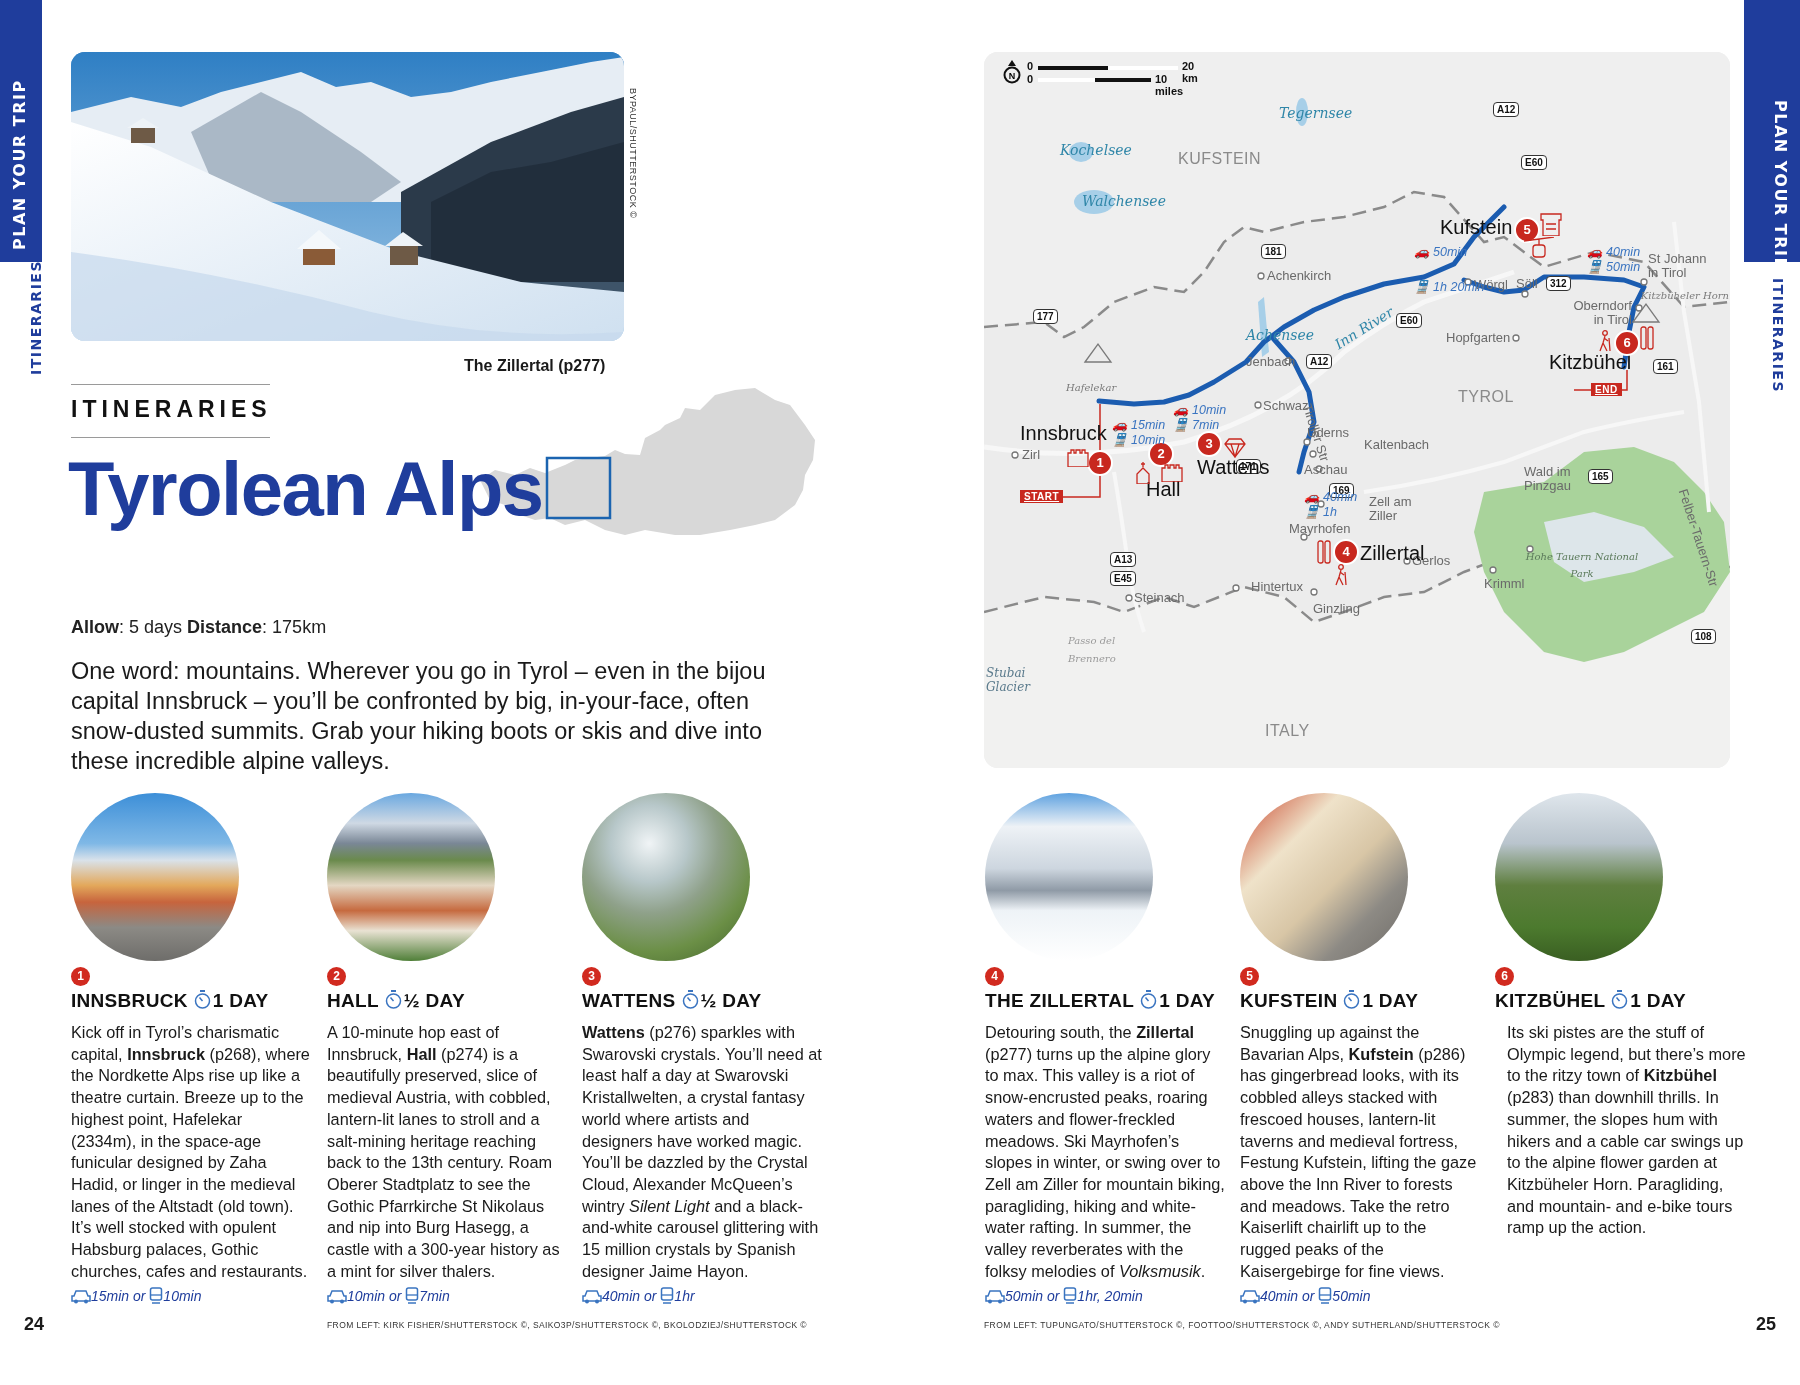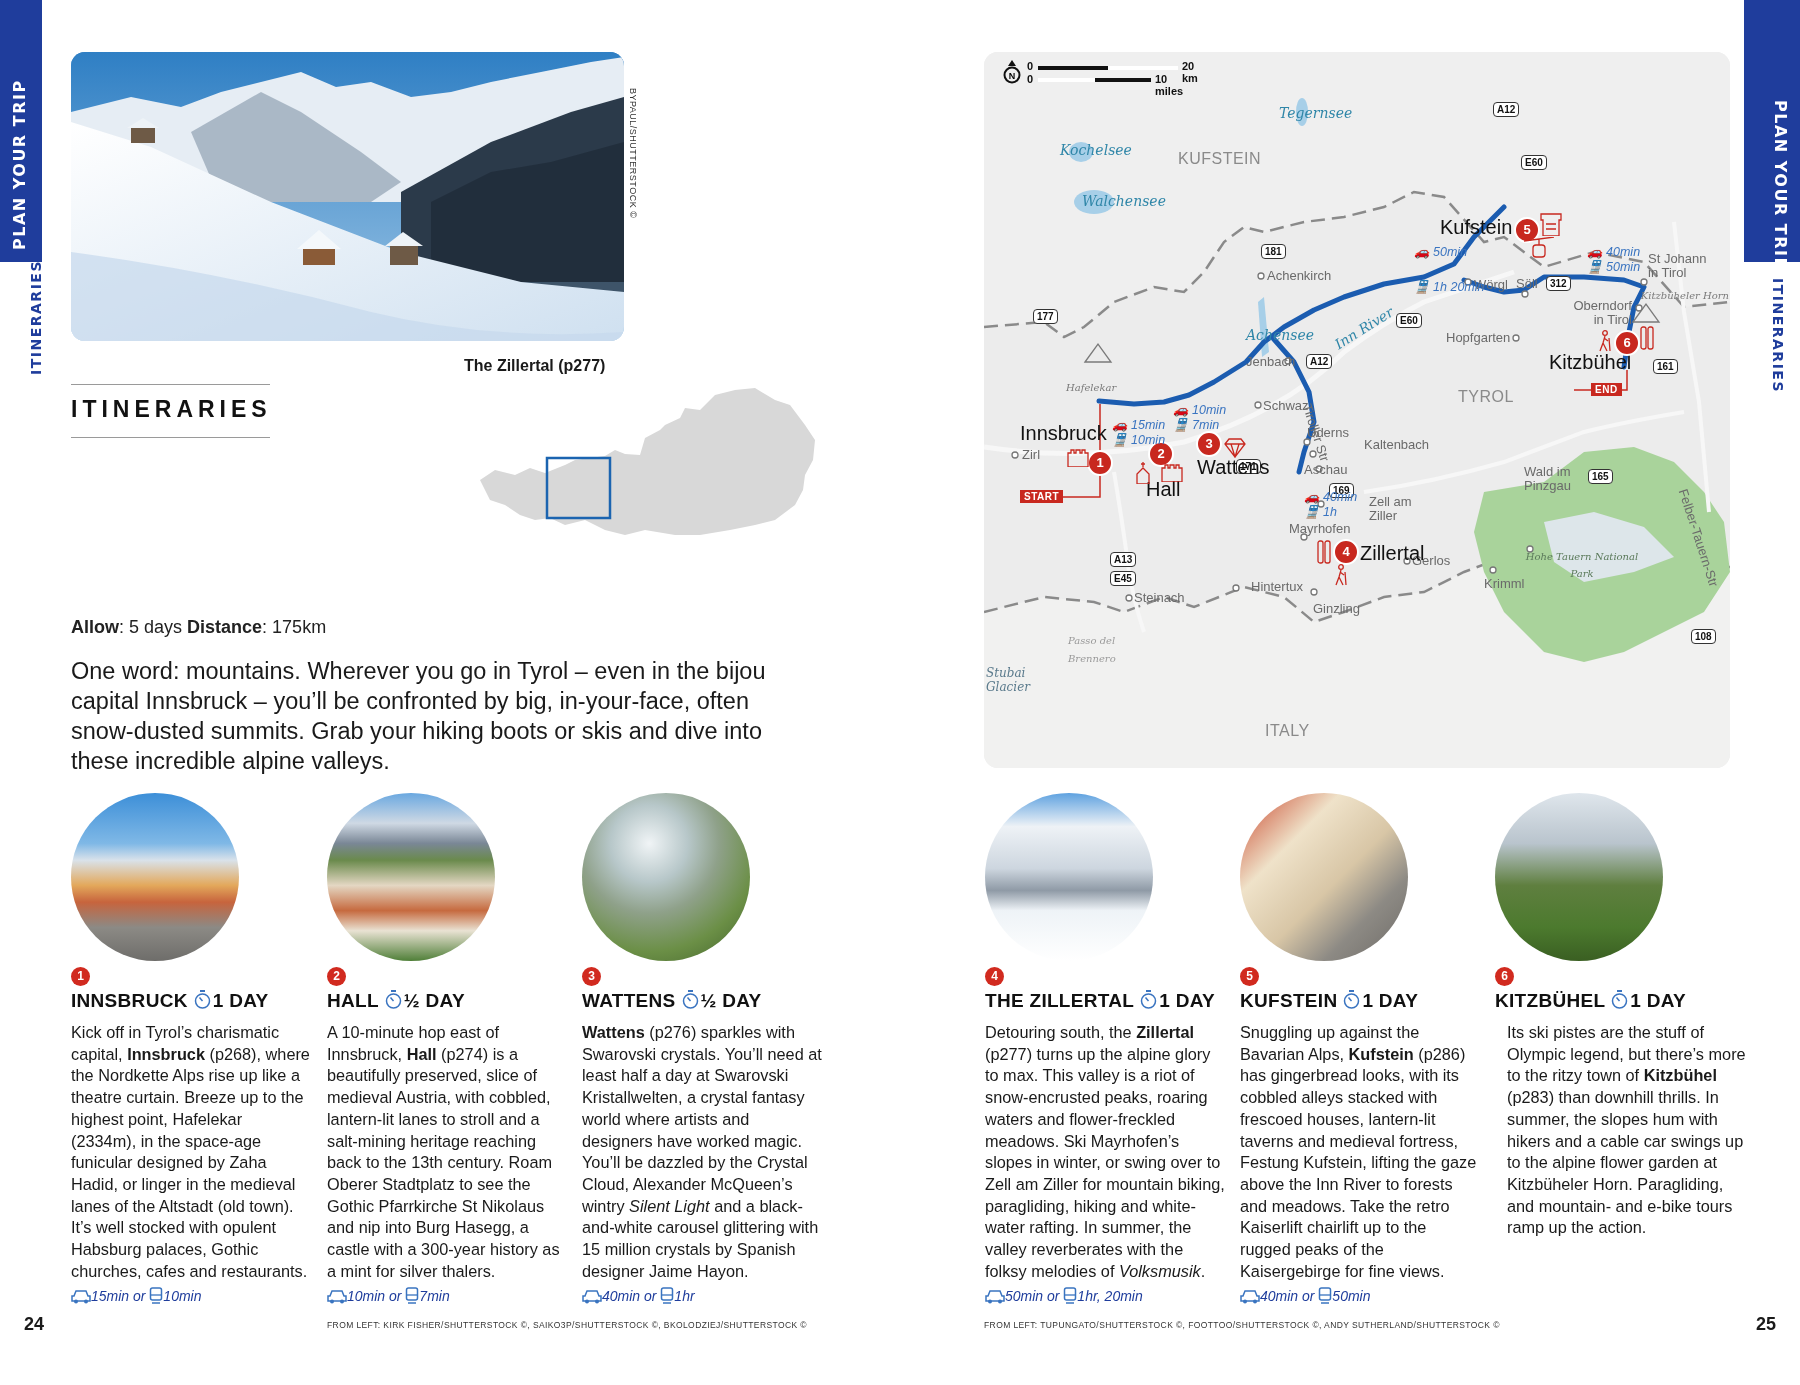--- a/index.html
+++ b/index.html
@@ -45,21 +45,21 @@
   .map svg { position:absolute; left:0; top:0; }
   .ml { position:absolute; white-space:nowrap; font-size:13px; color:#6d6d6d; }
   .ml.town { font-size:13px; color:#6a6a6a; }
   .ml.city { font-size:20px; color:#111; font-weight:normal; }
   .ml.lake { font-family:"DejaVu Serif", serif; font-style:italic; color:#2f86a8; font-size:14px; }
   .ml.peak { font-family:"DejaVu Serif", serif; font-style:italic; color:#7a7a7a; font-size:10px; }
   .ml.country { font-size:16px; color:#8a8a8a; letter-spacing:.5px; }
   .ml.time { color:#3a74c0; font-style:italic; font-size:12.5px; }
   .road { position:absolute; font-size:10px; font-weight:bold; background:#fff; border:1.3px solid #333; border-radius:4px; padding:0 3px; line-height:13px; color:#111; }
   .pin { position:absolute; width:22px; height:22px; border-radius:50%; background:#c8281f; border:2px solid #fff; color:#fff; font-weight:bold; font-size:13px; text-align:center; line-height:22px; box-sizing:content-box; }
-  .flag { position:absolute; background:#c8281f; color:#fff; font-weight:bold; font-size:10px; padding:1px 4px; letter-spacing:.5px; }
+  .flag { position:absolute; background:#c8281f; color:#fff; font-weight:bold; font-size:10px; padding:1px 4px; letter-spacing:.5px;text-decoration:underline; }
   .scale { position:absolute; left:18px; top:6px; font-size:11px; font-weight:bold; color:#111; }
 </style>
 </head>
 <body>
 
 <div class="tab-block" style="left:0;top:0;width:42px;height:262px;"></div>
 <div class="vtext left" style="left:10px;top:250px;color:#fff;font-size:16px;">PLAN YOUR TRIP</div>
 <div class="vtext left" style="left:28px;top:375px;color:#1f3d9c;font-size:14px;">ITINERARIES</div>
 
 <div class="tab-block" style="left:1744px;top:0;width:56px;height:262px;"></div>
@@ -99,20 +99,21 @@
 <div class="section-rule" style="top:384px;"></div>
 <div class="section-label">ITINERARIES</div>
 <div class="section-rule" style="top:437px;"></div>
 
 <svg class="abs" style="left:475px;top:380px;" width="345" height="170" viewBox="0 0 345 170">
   <path d="M5 100 L20 90 L40 95 L55 88 L70 93 L90 85 L100 80 L130 76 L140 70 L150 74 L165 75 L170 58 L185 50 L190 45 L205 38 L210 28 L225 30 L240 15 L260 10 L280 8 L300 20 L315 25 L330 45 L340 60 L338 80 L330 95 L328 110 L320 125 L300 140 L280 145 L255 150 L225 155 L200 155 L170 150 L150 155 L130 150 L110 140 L90 145 L75 138 L60 140 L45 135 L30 125 L15 120Z" fill="#d8d8d8"></path>
   <rect x="72" y="78" width="63" height="60" fill="none" stroke="#1b64b0" stroke-width="2.5"></rect>
 </svg>
 
 <div class="title">
+  <div>Tyrolean Alps</div>
 </div>
 
 <div class="allow">
   <b>Allow</b><span>: 5 days </span><b>Distance</b><span>: 175km</span>
 </div>
 
 <div class="intro">One word: mountains. Wherever you go in Tyrol – even in the bijou capital Innsbruck – you’ll be confronted by big, in-your-face, often snow-dusted summits. Grab your hiking boots or skis and dive into these incredible alpine valleys.</div>
 
 <div class="stop-photo" style="left:71px;background:linear-gradient(180deg,#3d8fd8 0%,#7fb8e6 30%,#d9e2ea 40%,#e3a85b 55%,#c7643d 65%,#8c8a85 80%,#6e6d6a 100%);"></div>
 <div class="stop-photo" style="left:327px;background:linear-gradient(180deg,#6aa8e0 0%,#cfd9e4 18%,#7a8796 30%,#6a8a4c 40%,#e4d7c3 55%,#c66a3f 70%,#e9e2d3 82%,#4f7f38 100%);"></div>

